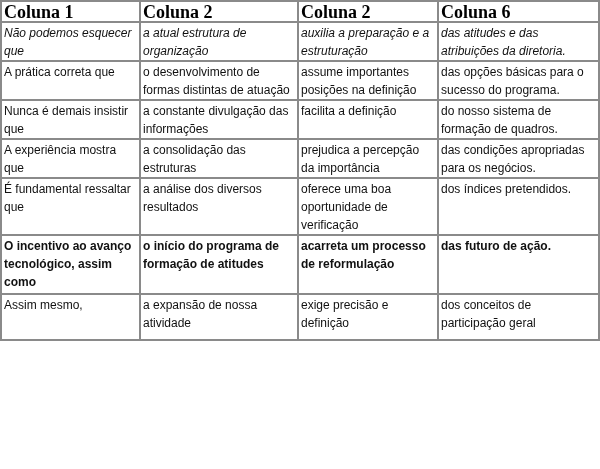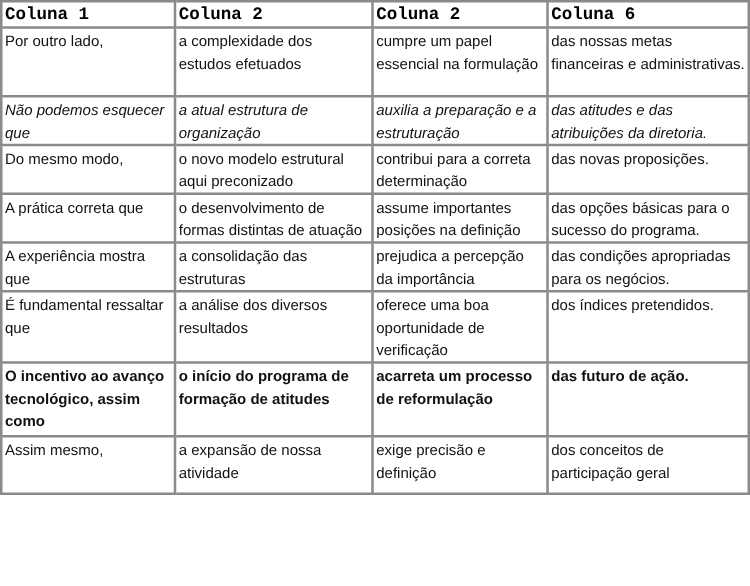--- a/index.html
+++ b/index.html
@@ -21,22 +21,22 @@
   th, td {
     border: 2px solid #8a8a8a;
     padding: 1px 2px 0 2px;
     vertical-align: top;
     text-align: left;
     line-height: 18px;
     overflow: hidden;
   }
   th {
     font-weight: bold;
-    font-family: Liberation Mono, monospace;
-    font-size: 14px;
+    font-family: Liberation Serif, serif;
+    font-size: 18px;
     height: 18px;
     color: #000;
   }
   tr.r1 td { height: 34px; }
   tr.r2 td { height: 52px; }
   tr.r3 td { height: 36px; font-style: italic; }
   tr.r4 td { height: 32px; }
   tr.r5 td { height: 32px; }
   tr.r6 td { height: 36px; }
   tr.r7 td { height: 36px; margin-top: 34px; }
@@ -57,43 +57,37 @@
       </colgroup>
     <thead>
       <tr>
         <th>Coluna 1</th>
         <th>Coluna 2</th>
         <th>Coluna 2</th>
         <th>Coluna 6</th>
       </tr>
     </thead>
     <tbody>
-      <tr class="r2">
-        <td>Por outro lado,</td>
-        <td>a complexidade dos estudos efetuados</td>
-        <td>cumpre um papel essencial na formulação</td>
-        <td>das nossas metas financeiras e administrativas.</td>
-      </tr>
       <tr class="r3">
         <td>Não podemos esquecer que</td>
         <td>a atual estrutura de organização</td>
         <td>auxilia a preparação e a estruturação</td>
         <td>das atitudes e das atribuições da diretoria.</td>
       </tr>
-      <tr class="r4">
-        <td>Do mesmo modo,</td>
-        <td>o novo modelo estrutural aqui preconizado</td>
-        <td>contribui para a correta determinação</td>
-        <td>das novas proposições.</td>
-      </tr>
       <tr class="r5">
         <td>A prática correta que</td>
         <td>o desenvolvimento de formas distintas de atuação</td>
         <td>assume importantes posições na definição</td>
         <td>das opções básicas para o sucesso do programa.</td>
+      </tr>
+      <tr class="r6">
+        <td>Nunca é demais insistir que</td>
+        <td>a constante divulgação das informações</td>
+        <td>facilita a definição</td>
+        <td>do nosso sistema de formação de quadros.</td>
       </tr>
       <tr class="r7">
         <td>A experiência mostra que</td>
         <td>a consolidação das estruturas</td>
         <td>prejudica a percepção da importância</td>
         <td>das condições apropriadas para os negócios.</td>
       </tr>
       <tr class="r8">
         <td>É fundamental ressaltar que</td>
         <td>a análise dos diversos resultados</td>

